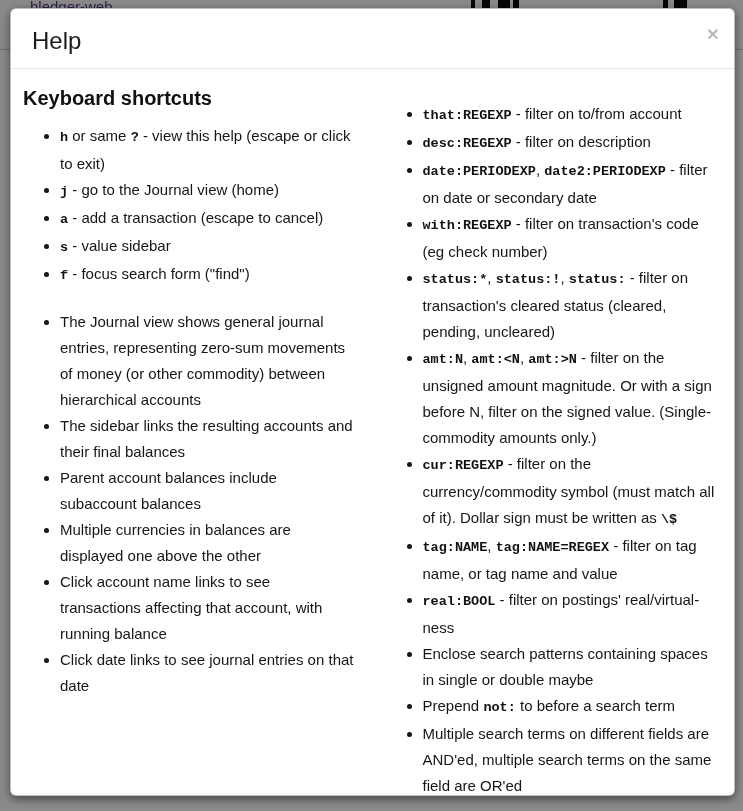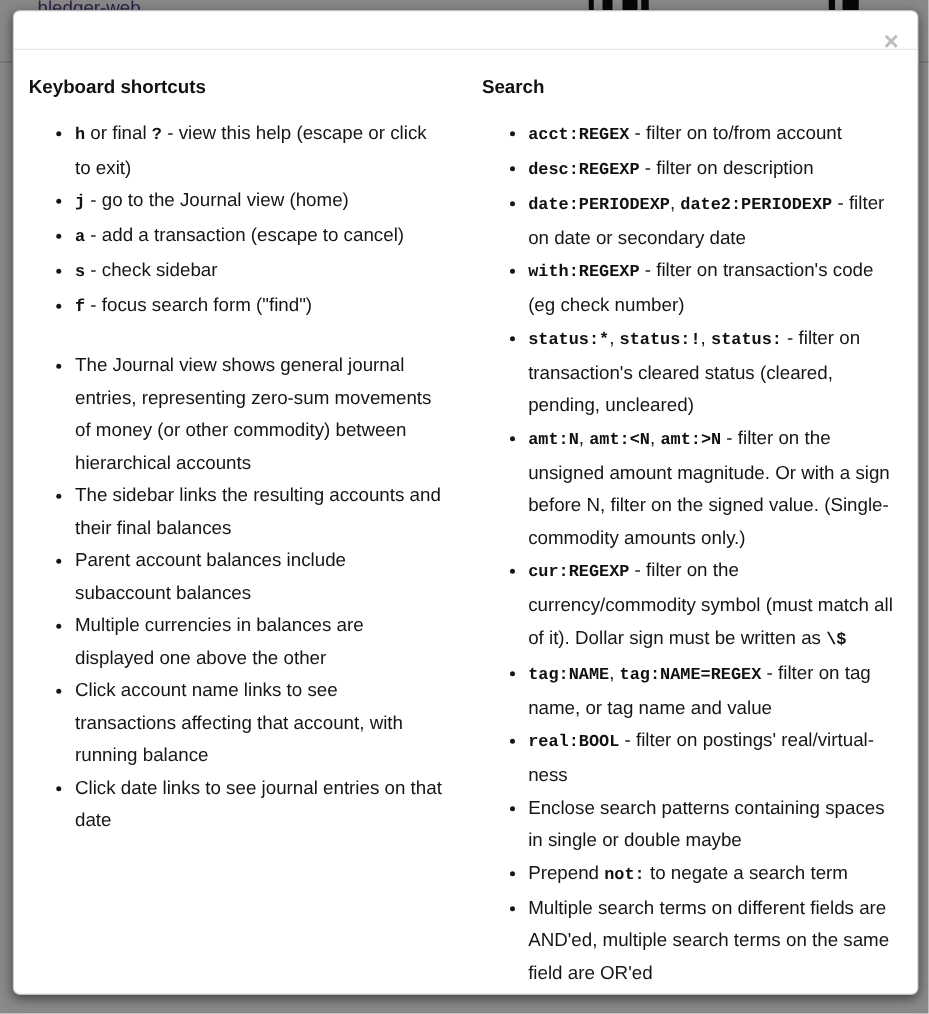--- a/index.html
+++ b/index.html
@@ -35,21 +35,21 @@
   .modal-title{font-size:24px;line-height:29px;color:#1b1b1b;font-weight:400;}
   .close{
     position:absolute;right:15px;top:14px;font-size:21px;font-weight:700;
     color:#bdbdbd;line-height:1;cursor:pointer;font-family:"Liberation Sans",sans-serif;
   }
   .modal-body{display:flex;padding:17px 12px 0 12px;box-sizing:border-box;}
   .col{width:50%;box-sizing:border-box;}
   .col-left{padding-right:18px;}
   .col-right{padding-left:13px;padding-right:2px;}
   .section-heading{
-    font-size:15px;font-weight:700;color:#111;margin:20px 0 0 0;line-height:19px;
+    font-size:20px;font-weight:700;color:#111;margin:20px 0 0 0;line-height:19px;
   }
   .col .section-heading:first-child{margin-top:3px;}
   ul.help-list{
     margin:15px 0 20px 0;padding-left:37px;list-style:disc outside;
   }
   ul.help-list li{
     font-size:15px;line-height:26px;color:#161616;
   }
   code{
     font-family:"Liberation Mono","DejaVu Sans Mono",monospace;
@@ -68,51 +68,51 @@
   <div class="frag frag3"></div>
   <div class="frag frag4"></div>
   <div class="frag frag5"></div>
   <div class="frag frag6"></div>
 </div>
 <div class="backdrop"></div>
 
 <div class="modal">
   <div class="modal-header">
     <span class="close">×</span>
+    <div class="modal-title">Help</div>
   </div>
   <div class="modal-body">
     <div class="col col-left">
       <div class="section-heading">Keyboard shortcuts</div>
       <ul class="help-list">
-          <li><code>h</code><span> or final </span><code>?</code><span> - view this help (escape or click to exit)</span></li>
+          <li><code>h</code><span> or same </span><code>?</code><span> - view this help (escape or click to exit)</span></li>
           <li><code>j</code><span> - go to the Journal view (home)</span></li>
           <li><code>a</code><span> - add a transaction (escape to cancel)</span></li>
-          <li><code>s</code><span> - check sidebar</span></li>
+          <li><code>s</code><span> - value sidebar</span></li>
           <li><code>f</code><span> - focus search form ("find")</span></li>
         </ul>
       <ul class="help-list">
           <li><span>The Journal view shows general journal entries, representing zero-sum movements of money (or other commodity) between hierarchical accounts</span></li>
           <li><span>The sidebar links the resulting accounts and their final balances</span></li>
           <li><span>Parent account balances include subaccount balances</span></li>
           <li><span>Multiple currencies in balances are displayed one above the other</span></li>
           <li><span>Click account name links to see transactions affecting that account, with running balance</span></li>
           <li><span>Click date links to see journal entries on that date</span></li>
         </ul>
     </div>
     <div class="col col-right">
-      <div class="section-heading">Search</div>
       <ul class="help-list">
-          <li><code>acct:REGEX</code><span> - filter on to/from account</span></li>
+          <li><code>that:REGEXP</code><span> - filter on to/from account</span></li>
           <li><code>desc:REGEXP</code><span> - filter on description</span></li>
           <li><code>date:PERIODEXP</code><span>, </span><code>date2:PERIODEXP</code><span> - filter on date or secondary date</span></li>
           <li><code>with:REGEXP</code><span> - filter on transaction's code (eg check number)</span></li>
           <li><code>status:*</code><span>, </span><code>status:!</code><span>, </span><code>status:</code><span> - filter on transaction's cleared status (cleared, pending, uncleared)</span></li>
           <li><code>amt:N</code><span>, </span><code>amt:&lt;N</code><span>, </span><code>amt:&gt;N</code><span> - filter on the unsigned amount magnitude. Or with a sign before N, filter on the signed value. (Single-commodity amounts only.)</span></li>
           <li><code>cur:REGEXP</code><span> - filter on the currency/commodity symbol (must match all of it). Dollar sign must be written as </span><code>\$</code></li>
           <li><code>tag:NAME</code><span>, </span><code>tag:NAME=REGEX</code><span> - filter on tag name, or tag name and value</span></li>
           <li><code>real:BOOL</code><span> - filter on postings' real/virtual-ness</span></li>
           <li><span>Enclose search patterns containing spaces in single or double maybe</span></li>
-          <li><span>Prepend </span><code>not:</code><span> to negate a search term</span></li>
+          <li><span>Prepend </span><code>not:</code><span> to before a search term</span></li>
           <li><span>Multiple search terms on different fields are AND'ed, multiple search terms on the same field are OR'ed</span></li>
         </ul>
     </div>
   </div>
 </div>
 
 </body></html>

